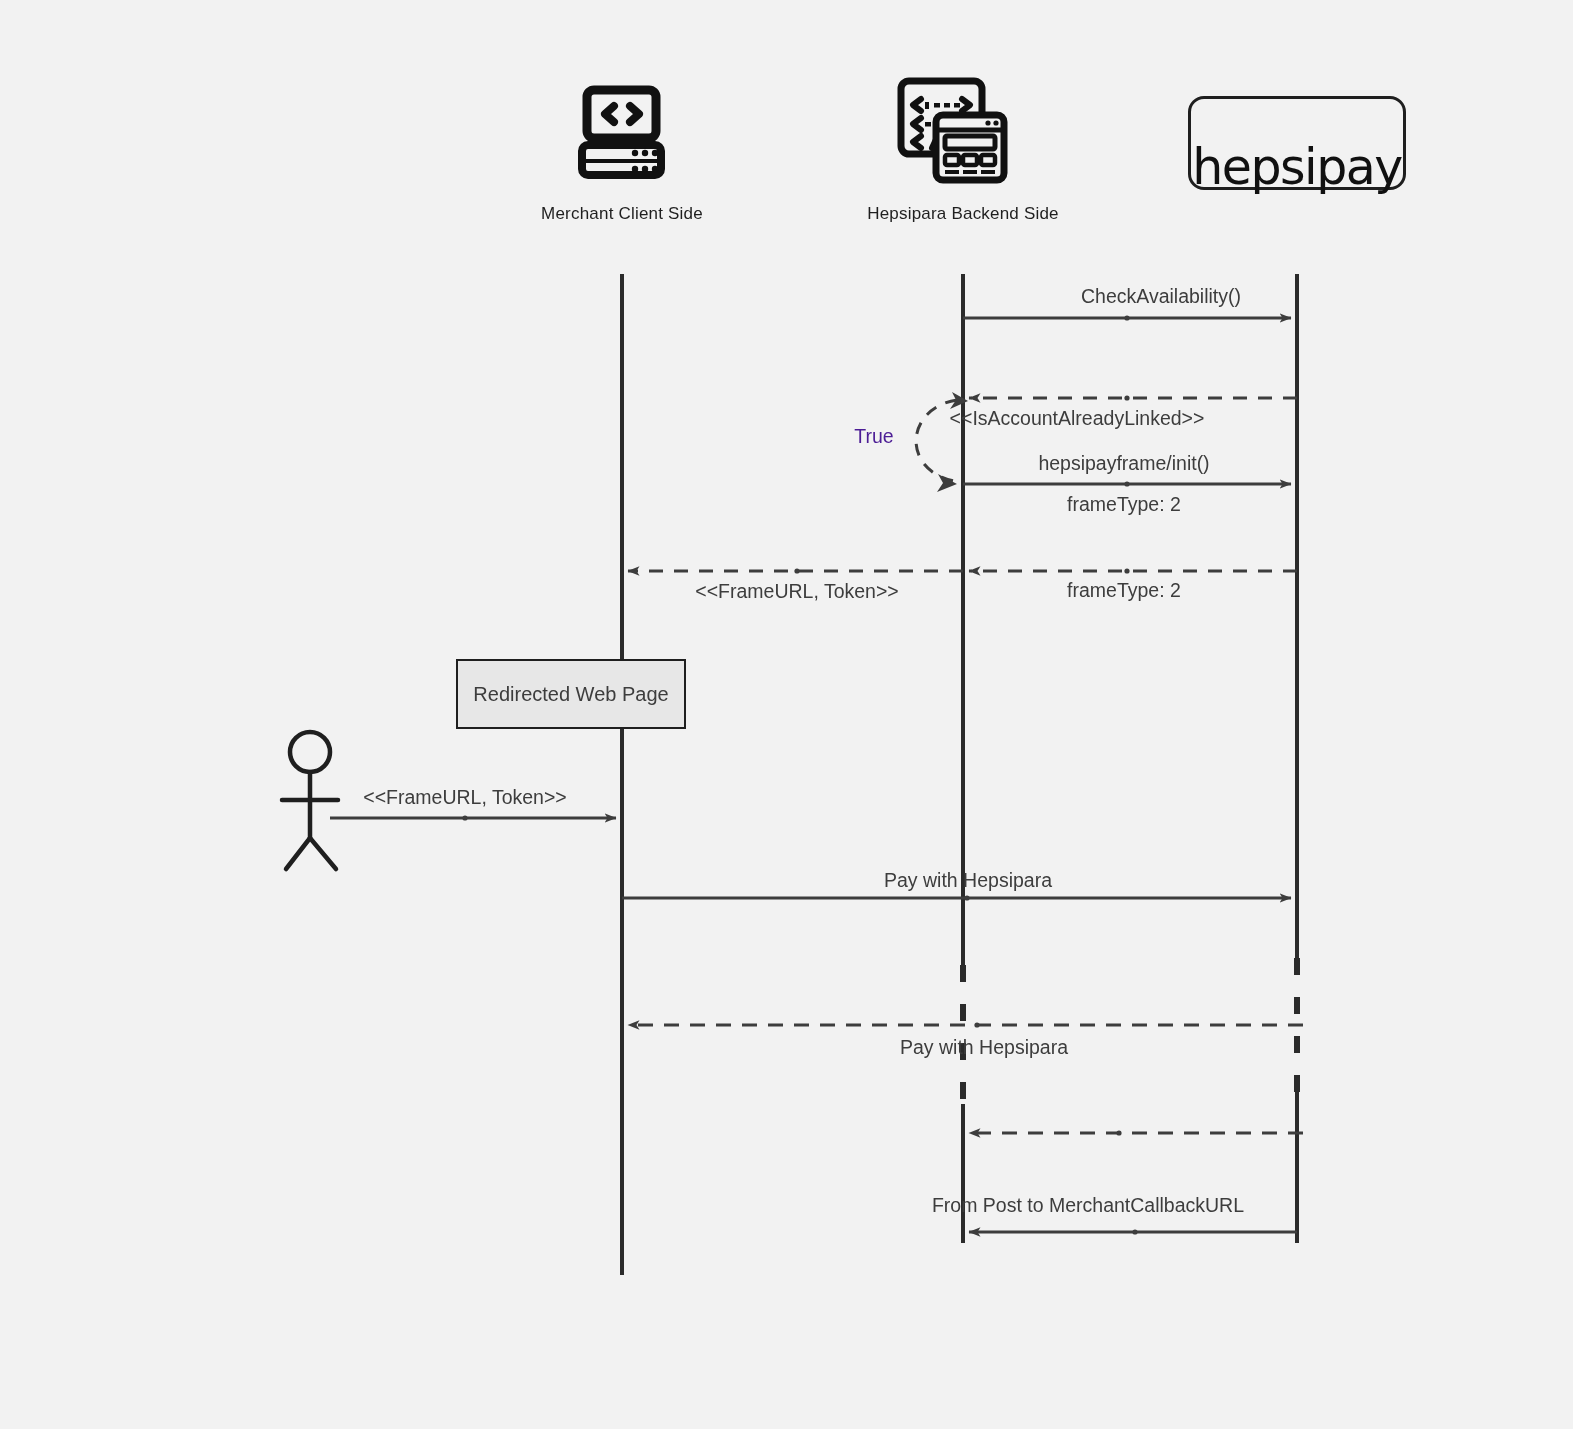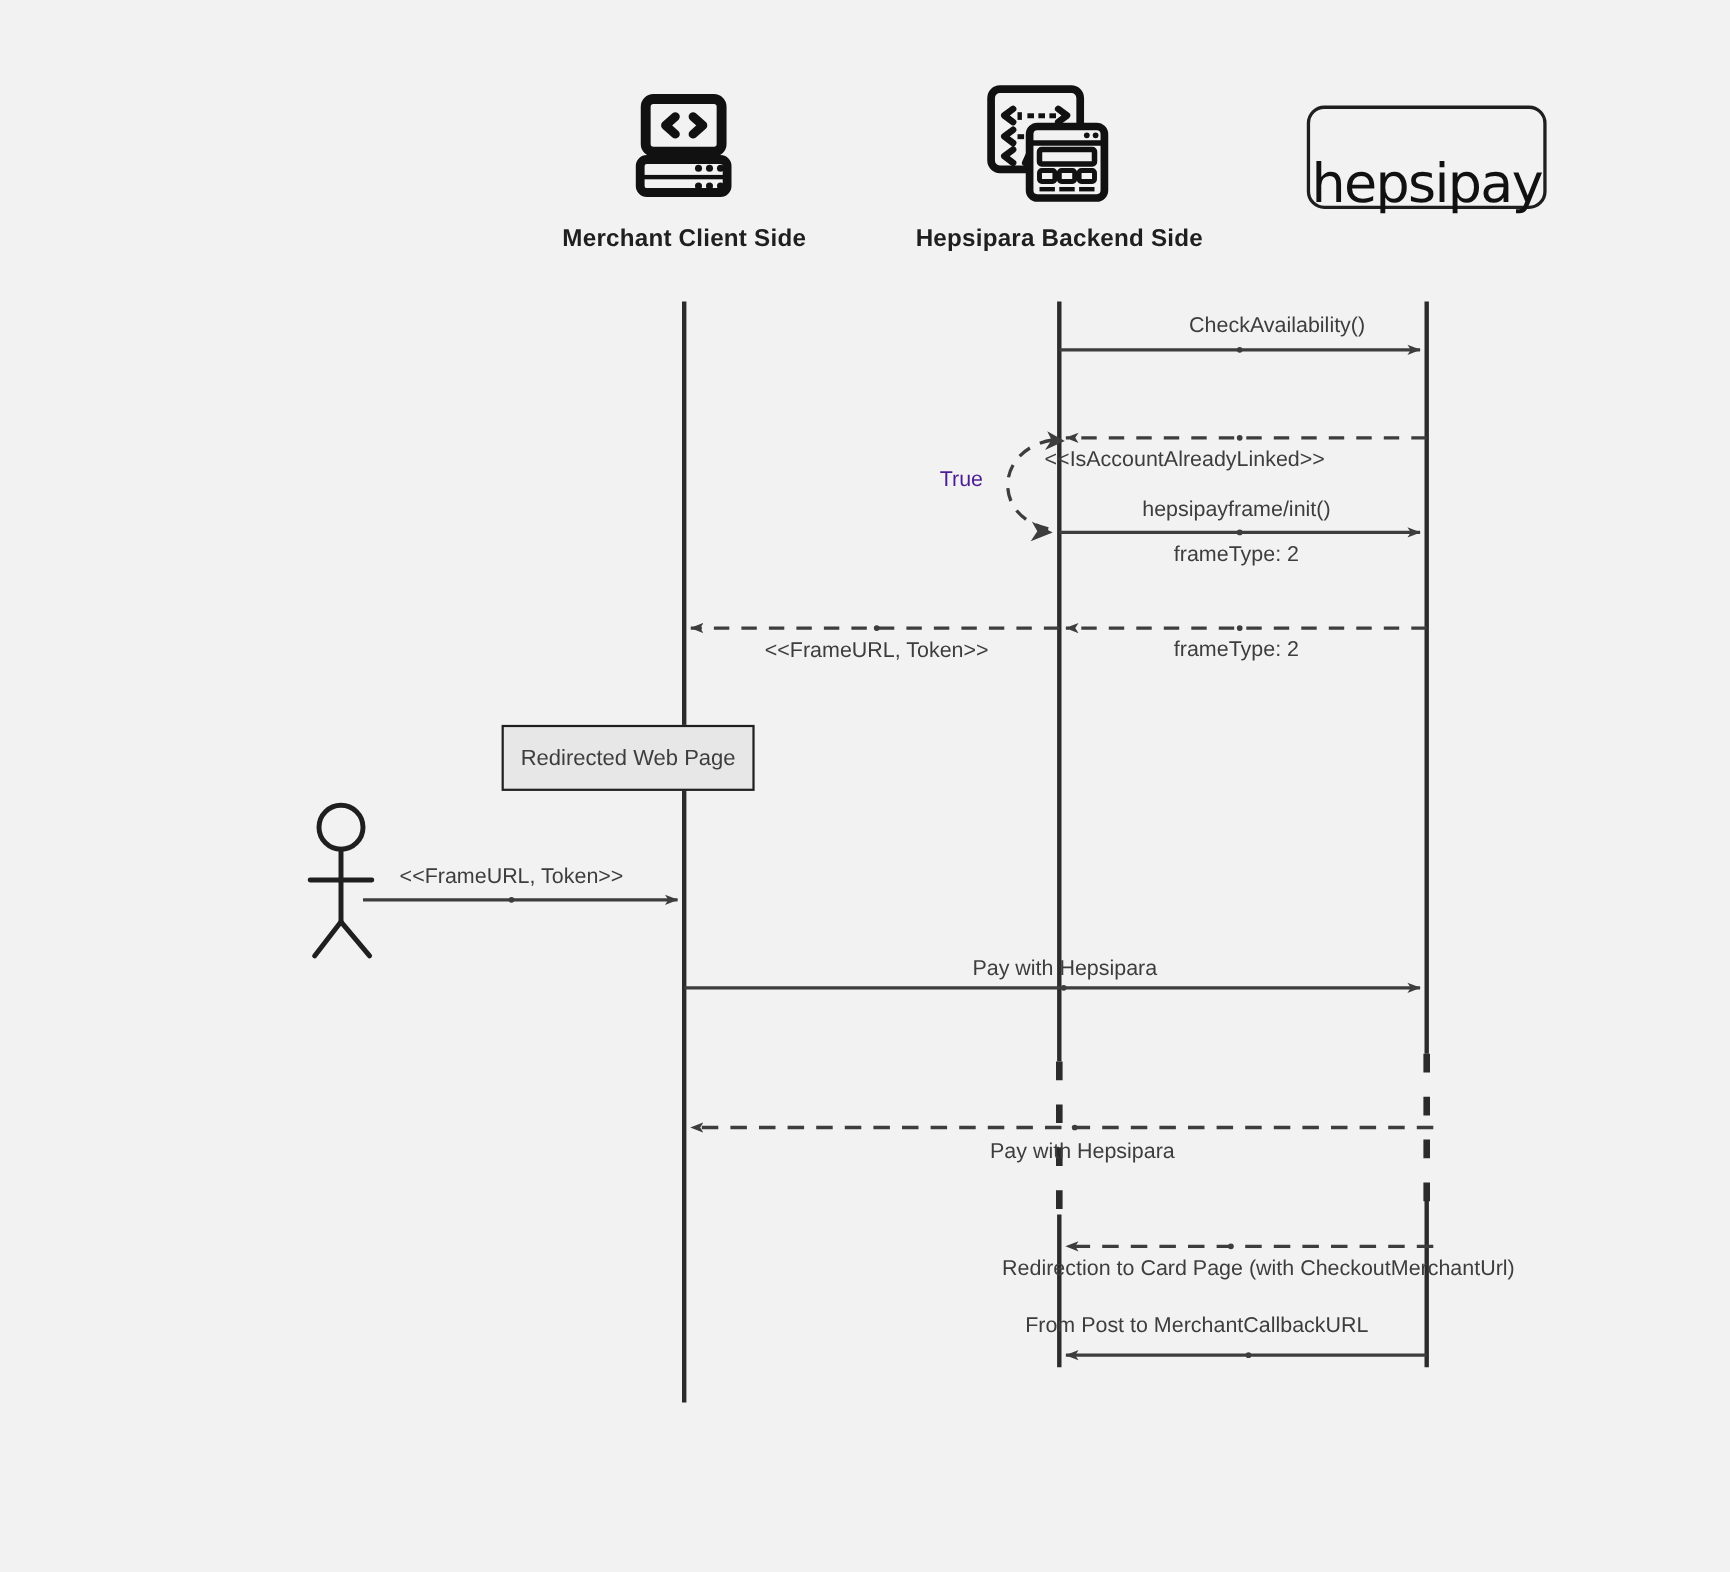--- a/index.html
+++ b/index.html
@@ -16,22 +16,22 @@
     overflow: hidden;
   }
   svg#diagram {
     position: absolute;
     left: 0; top: 0;
     width: 1573px;
     height: 1429px;
   }
   .hdr-label {
     position: absolute;
-    font-size: 22px;
-    font-weight: bold;
+    font-size: 17px;
+    font-weight: normal;
     color: #1f1f1f;
     text-align: center;
     white-space: nowrap;
     transform: translateX(-50%);
     letter-spacing: .2px;
   }
   .msg-label {
     position: absolute;
     font-size: 19.5px;
     color: #3d3d3d;
@@ -222,21 +222,21 @@
     </g>
   </svg>
 
   <div class="hdr-label" style="left:622px; top:204px;">Merchant Client Side</div>
   <div class="hdr-label" style="left:963px; top:204px;">Hepsipara Backend Side</div>
 
   <div class="logo-box" style="left:1188px; top:96px; width:218px; height:94px;">
     <span class="logo-text">hepsipay</span>
   </div>
 
-  <div class="note-box" style="left:456px; top:659px; width:230px; height:60px;">
+  <div class="note-box" style="left:456px; top:659px; width:230px; height:70px;">
     <span>Redirected Web Page</span>
   </div>
 
   <div class="msg-label" style="left:1129px; top:285px;margin-left:32px;">CheckAvailability()</div>
 
   <div class="msg-label" style="left:1077px; top:407px;">&lt;&lt;IsAccountAlreadyLinked&gt;&gt;</div>
 
   <div class="msg-label" style="left:1124px; top:452px;">hepsipayframe/init()</div>
 
   <div class="msg-label" style="left:1124px; top:493px;">frameType: 2</div>
@@ -244,19 +244,18 @@
   <div class="msg-label" style="left:1124px; top:579px;">frameType: 2</div>
 
   <div class="msg-label" style="left:797px; top:580px;">&lt;&lt;FrameURL, Token&gt;&gt;</div>
 
   <div class="msg-label" style="left:465px; top:786px;">&lt;&lt;FrameURL, Token&gt;&gt;</div>
 
   <div class="msg-label" style="left:968px; top:869px;">Pay with Hepsipara</div>
 
   <div class="msg-label two-line" style="left:984px; top:1033px; width:330px;">Pay with Hepsipara</div>
 
-  <div class="msg-label" style="left:1144px; top:1142px;">Redirection to Card Page (with CheckoutMerchantUrl)</div>
 
   <div class="msg-label" style="left:1088px; top:1194px;">From Post to MerchantCallbackURL</div>
 
   <div class="frag-label" style="left:874px; top:436px;">True</div>
 
 </div>
 
 </body></html>

